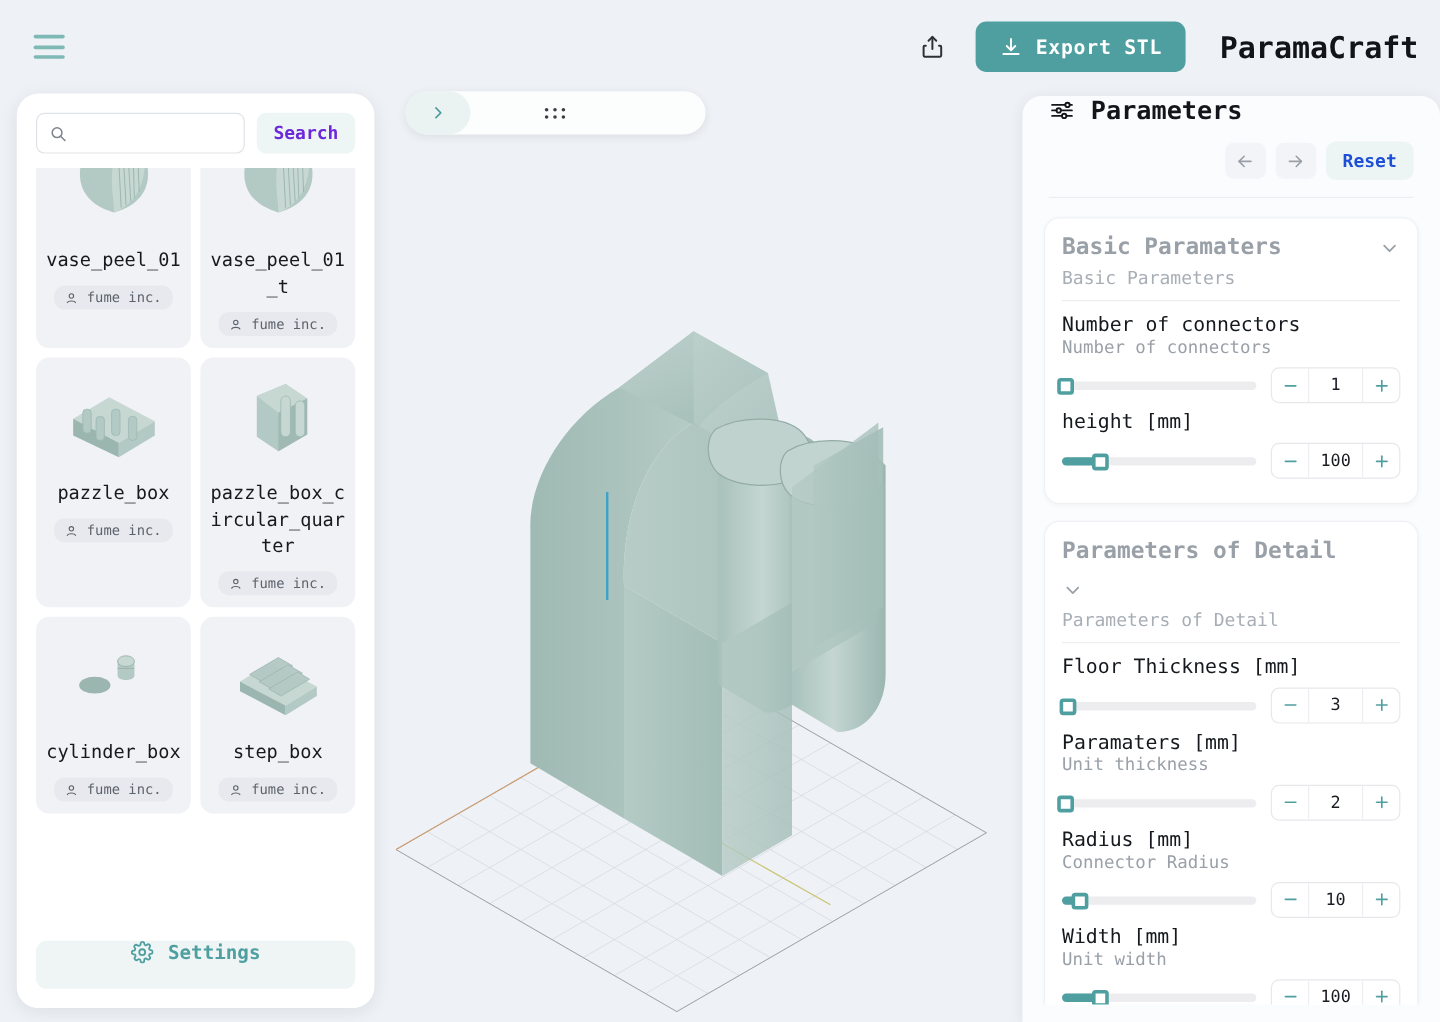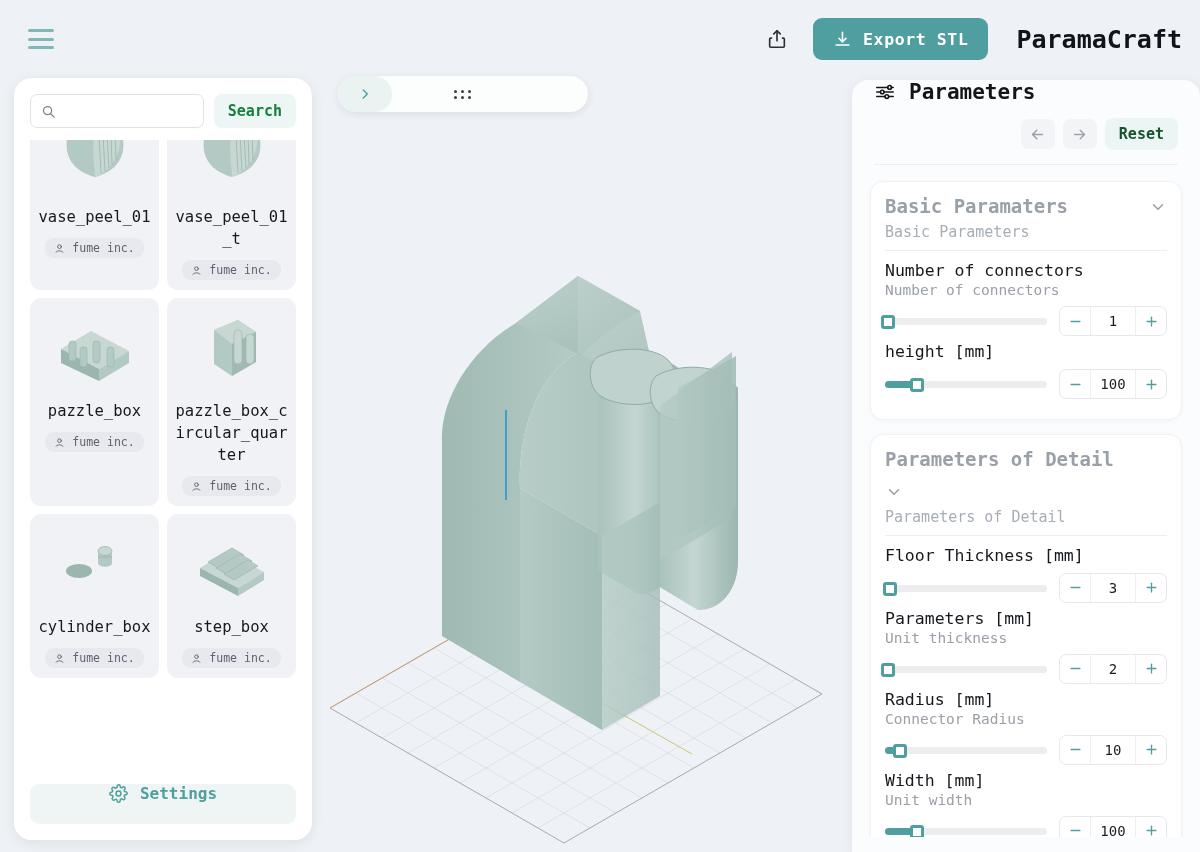--- a/index.html
+++ b/index.html
@@ -45,21 +45,21 @@
   #search-row { display: flex; align-items: center; gap: 10px; padding: 16px 16px 8px 16px; }
   #search-field {
     flex: 1; height: 34px; border: 1px solid #dfe3e8; border-radius: 7px;
     display: flex; align-items: center; padding: 0 10px; background: #fff;
   }
   #search-input {
     border: none; outline: none; width: 100%; margin-left: 8px; font-size: 13px;
     font-family: "DejaVu Sans Mono","Liberation Mono",monospace; color: #333; background: transparent;
   }
   #search-btn {
-    background: #edf6f5; color: #15803d; border: none; border-radius: 8px;
+    background: #edf6f5; color: #6d28d9; border: none; border-radius: 8px;
     height: 34px; padding: 0 14px; font-size: 15px; font-weight: bold; cursor: pointer;
     font-family: "DejaVu Sans Mono","Liberation Mono",monospace;
   }
   #model-list {
     flex: 1; overflow: hidden; position: relative;
     padding: 0 16px; display: grid; grid-template-columns: 1fr 1fr; gap: 8px;
     align-content: start; margin-top: 4px;
   }
   .model-card {
     background: #f1f2f6; border-radius: 11px; padding: 8px 6px 10px 6px;
@@ -111,21 +111,21 @@
     box-shadow: 0 2px 12px rgba(30,40,60,.07); overflow: hidden;
   }
   #params-header { padding: 0 22px 0 22px; }
   #params-title-row { display: flex; align-items: center; gap: 13px; }
   #params-title { font-size: 21px; font-weight: bold; color: #12161a;
     font-family: "DejaVu Sans Mono","Liberation Mono",monospace; }
   #params-actions { display: flex; align-items: center; justify-content: flex-end; gap: 8px;
     margin-top: 14px; padding-bottom: 14px; border-bottom: 1px solid #eceef1; }
   .nav-btn { width: 34px; height: 30px; border-radius: 7px; background: #f2f4f7; border: none;
     display: flex; align-items: center; justify-content: center; cursor: pointer; }
-  #reset-btn { background: #edf5f4; color: #14532d; border: none; border-radius: 8px;
+  #reset-btn { background: #edf5f4; color: #1d4ed8; border: none; border-radius: 8px;
     height: 32px; padding: 0 14px; font-size: 15px; font-weight: bold; cursor: pointer;
     font-family: "DejaVu Sans Mono","Liberation Mono",monospace; }
   #params-scroll { height: 672px; overflow: hidden; padding: 16px 18px 0 18px; }
   .param-group {
     background: #ffffff; border: 1px solid #f0f1f4; border-radius: 13px;
     padding: 13px 14px 14px 14px; margin-bottom: 14px;
     box-shadow: 0 1px 4px rgba(30,40,60,.04);
   }
   .group-head { display: flex; align-items: flex-start; justify-content: space-between; gap: 8px; flex-wrap: wrap; }
   .group-title { font-size: 19px; font-weight: bold; color: #9aa0a8; line-height: 1.25;
@@ -587,21 +587,21 @@
              <button class="step-btn">
                <svg width="15" height="15" viewBox="0 0 24 24" stroke="#4f9fa0" stroke-width="2.2" stroke-linecap="round">
                     <path d="M5 12h14"></path>
                     <path d="M12 5v14"></path>
                   </svg>
              </button>
            </div>
          </div>
        </div>
           <div>
-         <div class="param-label">Parameters  [mm]</div>
+         <div class="param-label">Paramaters  [mm]</div>
          <div class="param-desc">Unit thickness</div>
          <div class="param-row">
            <div class="slider">
              <div class="track"></div>
              <div class="fill" style="width:2%"></div>
              <div class="knob" style="left:2%"></div>
            </div>
            <div class="stepper">
              <button class="step-btn">
                <svg width="15" height="15" viewBox="0 0 24 24" stroke="#4f9fa0" stroke-width="2.2" stroke-linecap="round">

